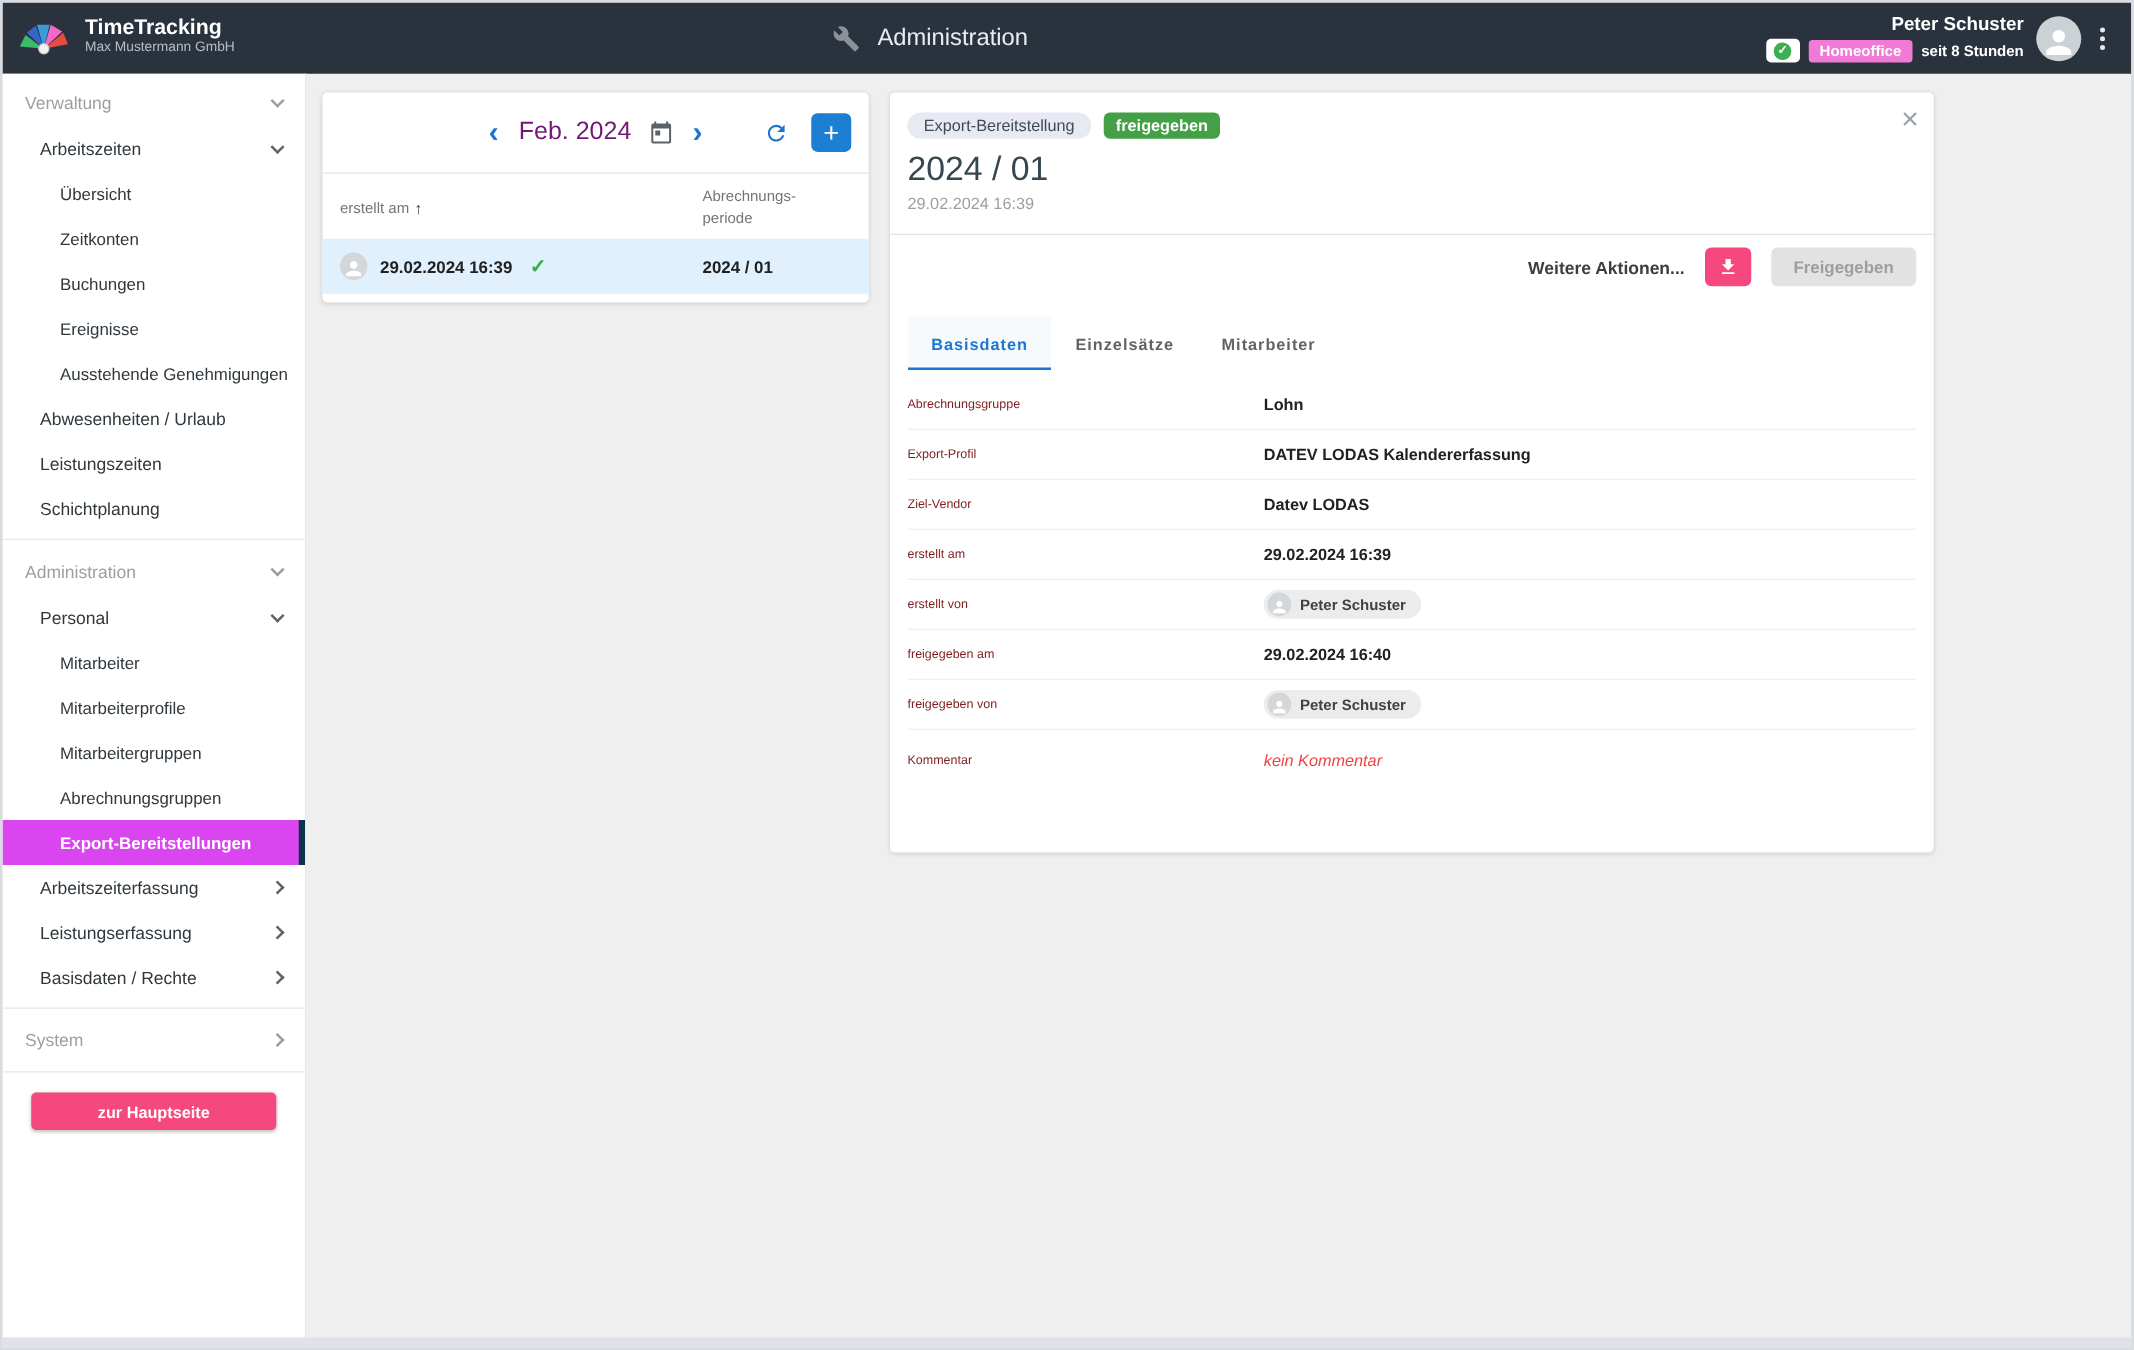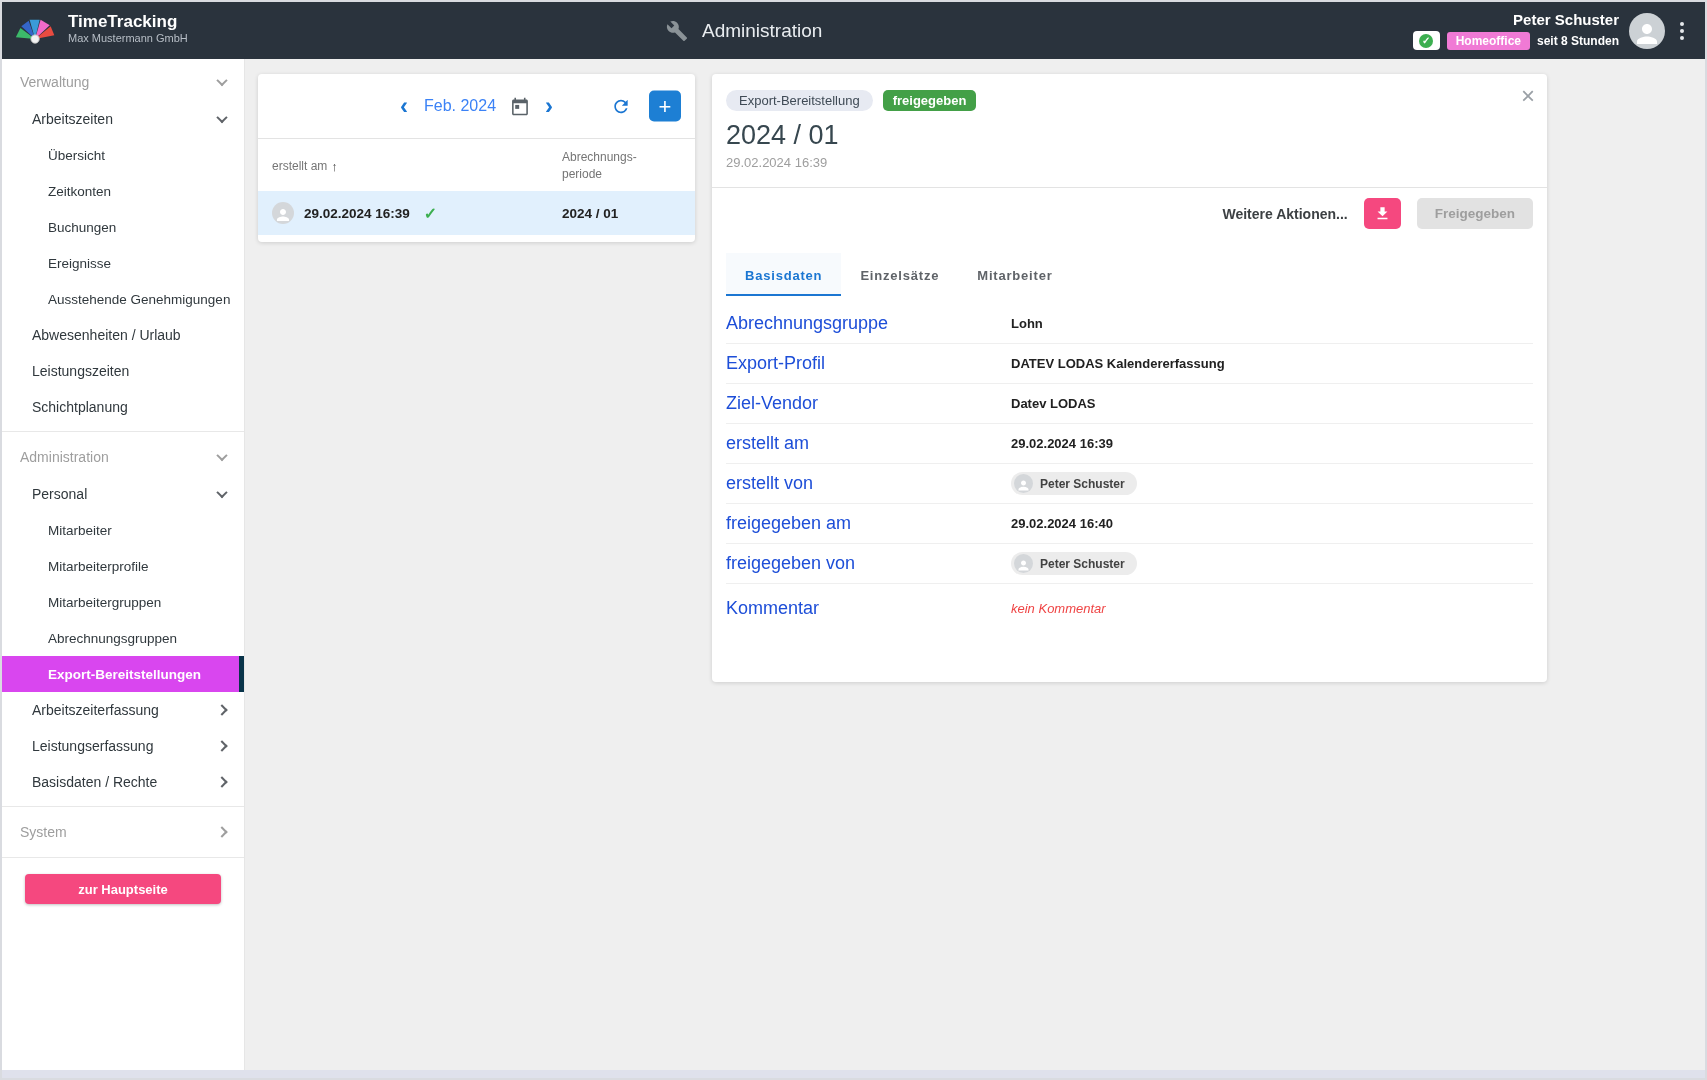--- a/index.html
+++ b/index.html
@@ -49,21 +49,21 @@
   .bottom-strip { position:absolute; left:0; right:0; bottom:0; height:8px; background:#dfe1ec; }
 
   
   .card { position:absolute; background:#fff; border-radius:4px; box-shadow:0 1px 4px rgba(0,0,0,.14); }
 
   
   .mid-card { left:256px; top:72px; width:437px; height:168px; }
   .nav-row { position:relative; height:65px; border-bottom:1px solid #e3e3e3; }
   .nav-center { position:absolute; left:50%; top:50%; transform:translate(-50%,-50%); display:flex; align-items:center; gap:14px; }
   .nav-arrow { color:#1b76d2; font-size:24px; line-height:20px; cursor:pointer; padding:0 2px; font-weight:bold; }
-  .nav-month { color:#3b82f6; font-size:16px; }
+  .nav-month { color:#701a75; font-size:20px; }
   .cal-btn, .rf-btn { background:none; border:none; cursor:pointer; padding:0; display:flex; }
   .nav-right { position:absolute; right:14px; top:50%; transform:translateY(-50%); display:flex; align-items:center; gap:18px; }
   .add-btn { width:32px; height:31px; background:#1d7fd4; border:none; border-radius:5px; color:#fff; font-size:22px;
              line-height:28px; cursor:pointer; font-family:"Liberation Sans", sans-serif; }
   .tbl-head { display:flex; padding:10px 14px 8px; color:#757575; font-size:12px; }
   .th1 { width:290px; display:flex; align-items:center; gap:4px; cursor:pointer; }
   .sort-arrow { color:#424242; font-size:13px; }
   .th2 { white-space:pre-line; line-height:17px; }
   .tbl-row { display:flex; align-items:center; height:44px; background:#e1f0fd; padding:0 14px; cursor:pointer; }
   .tr-c1 { width:290px; display:flex; align-items:center; gap:10px; }
@@ -87,21 +87,21 @@
   .btn-dl { width:37px; height:31px; background:#f5487f; border:none; border-radius:5px; cursor:pointer;
             display:flex; align-items:center; justify-content:center; }
   .btn-disabled { height:31px; background:#e2e2e2; border:none; border-radius:5px; color:#9e9e9e;
                   font-size:13.5px; font-weight:bold; padding:0 18px; cursor:pointer; font-family:"Liberation Sans", sans-serif; }
   .tabs { display:flex; padding:6px 14px 0; margin-top:8px; }
   .tab { padding:15px 19px 13px; font-size:13px; font-weight:bold; letter-spacing:0.8px; color:#5f6368; cursor:pointer;text-align:center; }
   .tab.active { color:#1b76d2; background:#f7fafd; box-shadow:inset 0 -2px 0 #1b76d2; }
   .fields { padding:8px 14px 0; }
   .frow { display:flex; align-items:center; min-height:40px; border-bottom:1px solid #efefef; }
   .frow:last-child { border-bottom:none; }
-  .flabel { width:285px; font-size:18px; color:#1d4ed8; flex:0 0 auto; }
+  .flabel { width:285px; font-size:10px; color:#7f1d1d; flex:0 0 auto; }
   .fval { font-size:13px; font-weight:bold; color:#212121; }
   .fval.muted { font-weight:normal; font-style:italic; color:#ef4444; }
   .pchip { display:flex; align-items:center; gap:7px; background:#ececec; border-radius:13px; padding:2px 12px 2px 3px; cursor:pointer; }
   .pchip .avatar-xs { width:19px; height:19px; border-radius:50%; background:#d4d7da; display:flex; align-items:flex-end; justify-content:center; overflow:hidden; }
   .pchip .pname { font-size:12px; font-weight:bold; color:#424242; }
 </style>
 </head>
 <body>
 
 <div class="screen">

